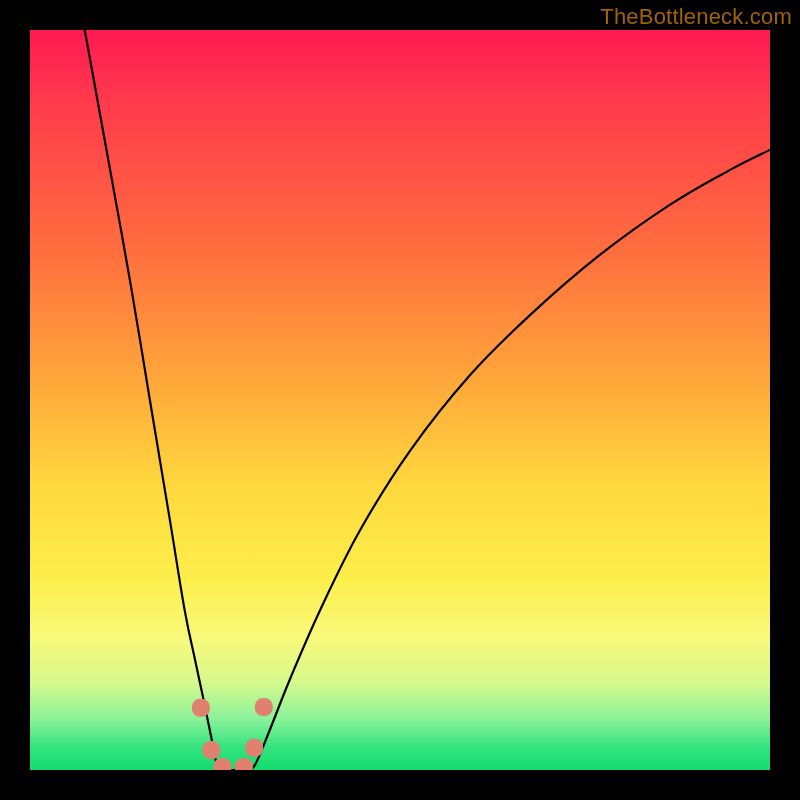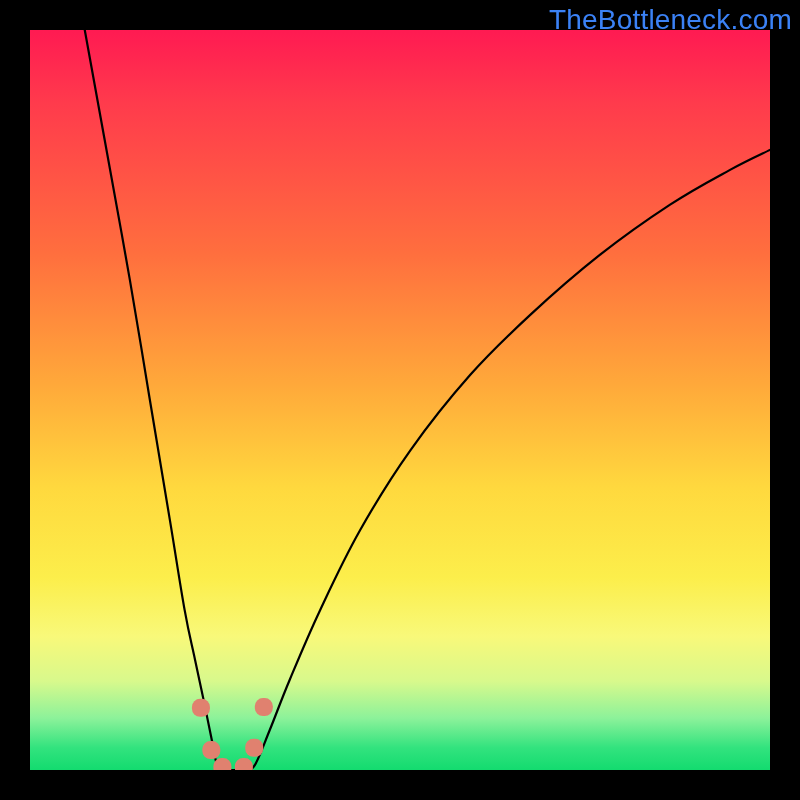--- a/index.html
+++ b/index.html
@@ -45,22 +45,22 @@
     position: absolute;
     left: 0;
     top: 0;
     width: 740px;
     height: 740px;
   }
   .watermark {
     position: absolute;
     top: 4px;
     right: 8px;
-    color: #3b82f6;
-    font-size: 28px;
+    color: #a16207;
+    font-size: 22px;
     font-weight: 500;
     letter-spacing: 0.2px;
     user-select: none;
   }
 </style>
 </head>
 <body>
 
 <div class="frame">
   <div class="plot">

